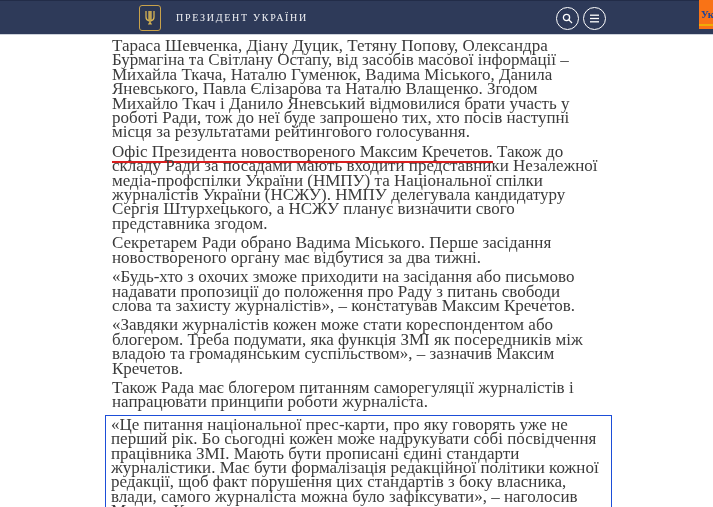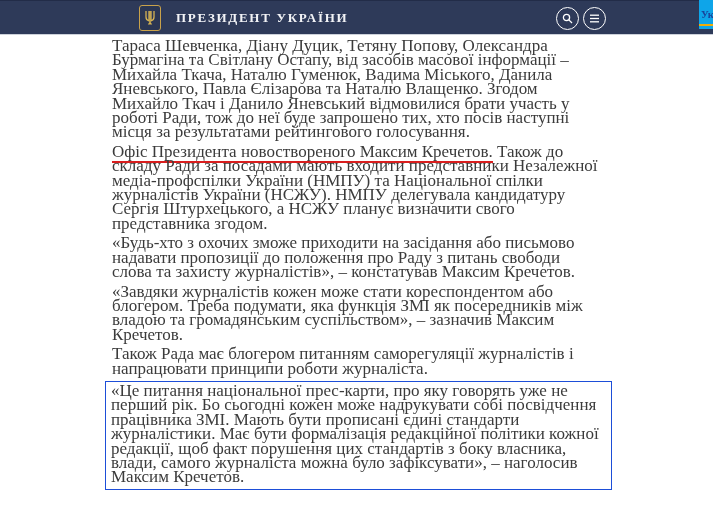--- a/index.html
+++ b/index.html
@@ -21,35 +21,35 @@
     z-index: 5;
   }
   .brand { margin-left: 139px; display: flex; align-items: center; gap: 15px; cursor: pointer; }
   .emblem {
     width: 22px; height: 26px;
     border: 1px solid #c9a24b; border-radius: 3px;
     display: flex; align-items: center; justify-content: center;
     background: rgba(0,0,0,0.06);
   }
   .wordmark {
-    color: #f2f3f6; font-size: 13px; font-weight: bold;
+    color: #f2f3f6; font-size: 10px; font-weight: normal;
     letter-spacing: 1.7px; white-space: nowrap;
   }
   .header-actions { position: absolute; left: 556px; top: 6px; display: flex; gap: 4px; }
   .circle-btn {
     width: 23px; height: 23px; border-radius: 50%;
     border: 1.4px solid #ffffff; background: transparent;
     display: flex; align-items: center; justify-content: center;
     padding: 0; cursor: pointer;
   }
 
   
   .lang-notch {
     position: absolute; top: 0; right: 0; width: 14px; height: 29px;
-    background: #0ea5e9; z-index: 6; overflow: hidden; cursor: pointer;
+    background: #f97316; z-index: 6; overflow: hidden; cursor: pointer;
   }
   .lang-label {
     position: absolute; top: 9px; left: 2px;
     color: #19449a; font-weight: bold; font-size: 10.5px; white-space: nowrap;
   }
   .lang-underline {
     position: absolute; bottom: 3px; left: 0; width: 16px; height: 2px;
     background: #efac07;
   }
 
@@ -106,20 +106,21 @@
   <div class="lang-notch">
     <span class="lang-label">Ук</span>
     <div class="lang-underline"></div>
   </div>
 
   <main class="article">
     <p>Тараса Шевченка, Діану Дуцик, Тетяну Попову, Олександра Бурмагіна та Світлану Остапу, від засобів масової інформації – Михайла Ткача, Наталю Гуменюк, Вадима Міського, Данила Яневського, Павла Єлізарова та Наталю Влащенко. Згодом Михайло Ткач і Данило Яневський відмовилися брати участь у роботі Ради, тож до неї буде запрошено тих, хто посів наступні місця за результатами рейтингового голосування.</p>
 
     <p><span class="red-underline">Офіс Президента новоствореного Максим Кречетов.</span><span> Також до складу Ради за посадами мають входити представники Незалежної медіа-профспілки України (НМПУ) та Національної спілки журналістів України (НСЖУ). НМПУ делегувала кандидатуру Сергія Штурхецького, а НСЖУ планує визначити свого представника згодом.</span></p>
 
+    <p>Секретарем Ради обрано Вадима Міського. Перше засідання новоствореного органу має відбутися за два тижні.</p>
 
     <p>«Будь-хто з охочих зможе приходити на засідання або письмово надавати пропозиції до положення про Раду з питань свободи слова та захисту журналістів», – констатував Максим Кречетов.</p>
 
 
     <p>«Завдяки журналістів кожен може стати кореспондентом або блогером. Треба подумати, яка функція ЗМІ як посередників між владою та громадянським суспільством», – зазначив Максим Кречетов.</p>
 
     <p>Також Рада має блогером питанням саморегуляції журналістів і напрацювати принципи роботи журналіста.</p>
 
     <p class="red-box">«Це питання національної прес-карти, про яку говорять уже не перший рік. Бо сьогодні кожен може надрукувати собі посвідчення працівника ЗМІ. Мають бути прописані єдині стандарти журналістики. Має бути формалізація редакційної політики кожної редакції, щоб факт порушення цих стандартів з боку власника, влади, самого журналіста можна було зафіксувати», – наголосив Максим Кречетов.</p>
 

